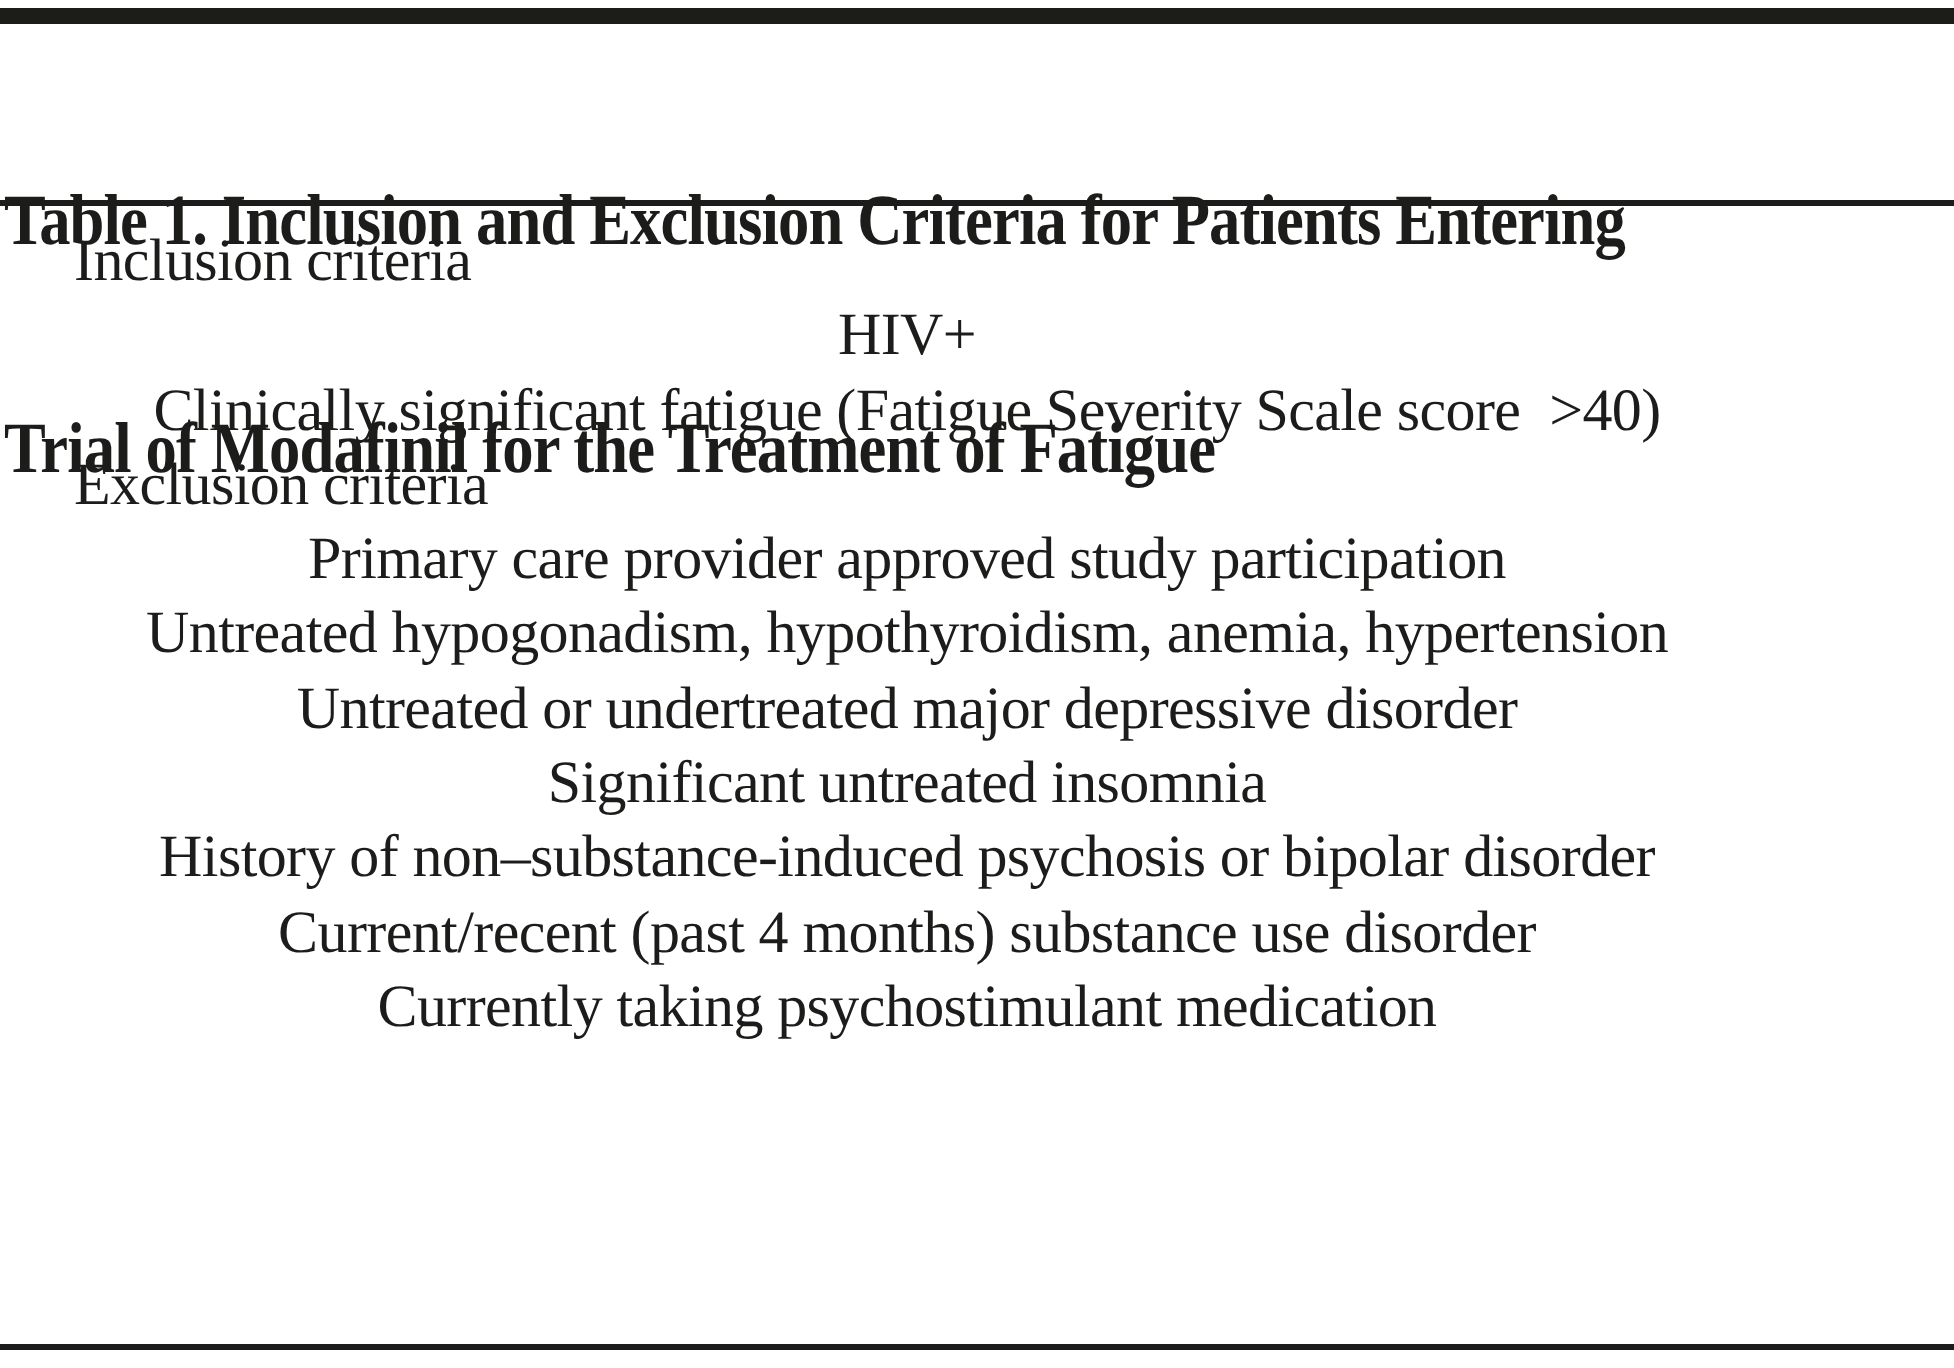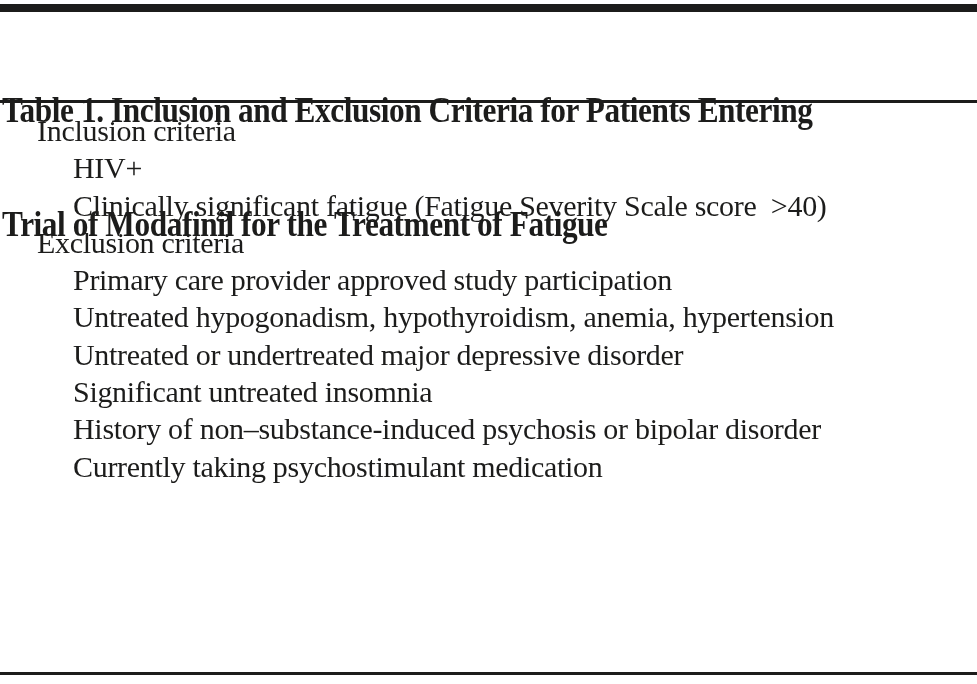--- a/index.html
+++ b/index.html
@@ -42,21 +42,21 @@
   .content {
     position: absolute;
     left: 2px;
     top: 112px;
     font-size: 30px;
     line-height: 37.3px;
     letter-spacing: -0.3px;
     margin-left: 35px;
   }
   .row { white-space: pre; }
-  .row.item { padding-left: 36px; }
+  .row.item { padding-left: 36px; text-align: center; }
 </style>
 </head>
 <body>
 
 <div class="page">
   <div class="rule rule-top"></div>
 
   <div class="title">
     <div>Table 1. Inclusion and Exclusion Criteria for Patients Entering</div>
     <div>Trial of Modafinil for the Treatment of Fatigue</div>
@@ -67,17 +67,18 @@
   <div class="content" id="content">
       <div class="row header">Inclusion criteria</div>
       <div class="row item">HIV+</div>
       <div class="row item">Clinically significant fatigue (Fatigue Severity Scale score  &gt;40)</div>
       <div class="row header">Exclusion criteria</div>
       <div class="row item">Primary care provider approved study participation</div>
       <div class="row item">Untreated hypogonadism, hypothyroidism, anemia, hypertension</div>
       <div class="row item">Untreated or undertreated major depressive disorder</div>
       <div class="row item">Significant untreated insomnia</div>
       <div class="row item">History of non–substance-induced psychosis or bipolar disorder</div>
+      <div class="row item">Current/recent (past 4 months) substance use disorder</div>
       <div class="row item">Currently taking psychostimulant medication</div>
     </div>
 
   <div class="rule rule-bottom"></div>
 </div>
 
 </body></html>

